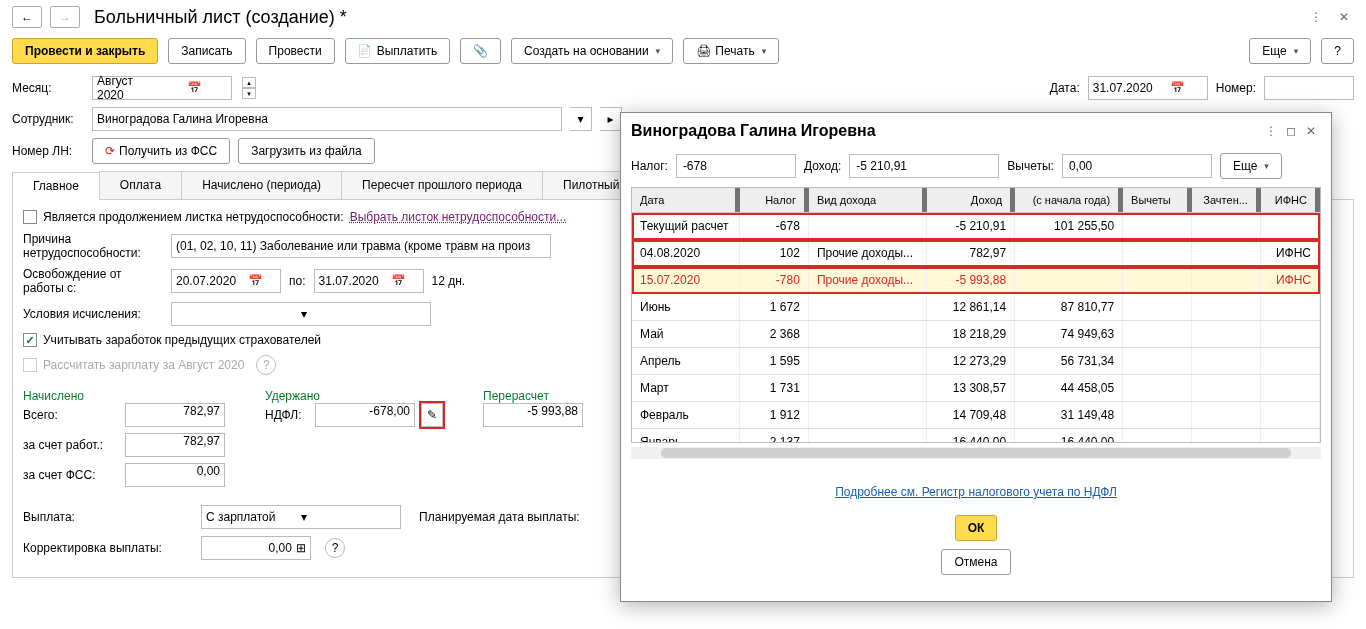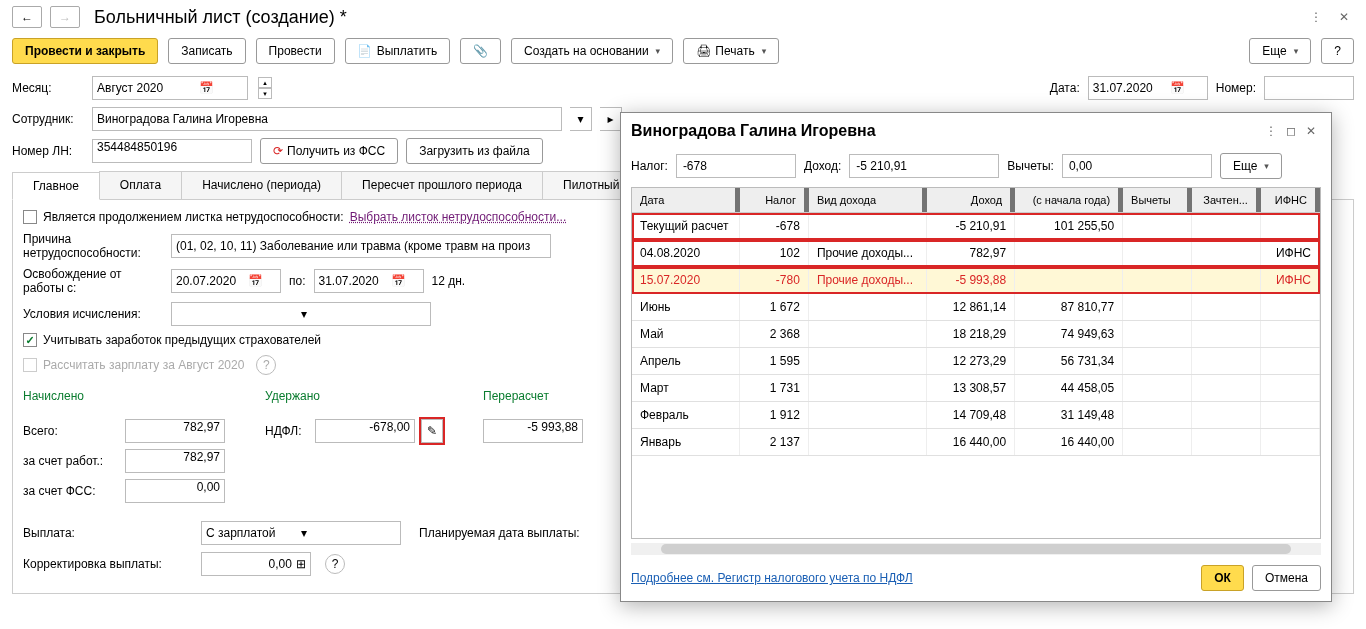--- a/index.html
+++ b/index.html
@@ -13,41 +13,41 @@
 .toolbar { display: flex; align-items: center; gap: 10px; padding: 4px 12px 8px; }
 .btn { height: 26px; padding: 0 12px; border: 1px solid #999; background: #fff; border-radius: 3px; cursor: pointer; display: flex; align-items: center; gap: 4px; }
 .btn.primary { background: #ffdb4d; border-color: #c9a227; font-weight: bold; }
 .dd-arrow { font-size: 9px; color: #555; margin-left: 3px; }
 .form-area { padding: 4px 12px; }
 .form-row { display: flex; align-items: center; gap: 8px; margin-bottom: 7px; }
 .lbl { width: 72px; }
 .lbl.wide { width: 140px; }
 .input { height: 24px; border: 1px solid #bbb; padding: 0 4px; background: #fff; }
 .input.w140 { width: 160px; }
-.input.date { width: 156px; display: flex; align-items: center; }
+.input.date { width: 140px; display: flex; align-items: center; }
 .input.date span { flex: 1; }
 .cal-icon { width: 16px; display: inline-flex; justify-content: center; cursor: pointer; color:#555; }
 .spinner { display: flex; flex-direction: column; margin-left: 2px; }
 .spinner div { width: 14px; height: 11px; border: 1px solid #bbb; font-size: 7px; display:flex; align-items:center; justify-content:center; cursor:pointer; }
 .input.emp { width: 470px; display:flex; align-items:center; }
 .input.emp span { flex:1; }
 .mini-btn { width: 22px; height: 24px; border: 1px solid #bbb; border-left: none; background:#fff; display:flex; align-items:center; justify-content:center; cursor:pointer; }
 .tabs { display: flex; border-bottom: 1px solid #ccc; margin-top: 6px; }
 .tab { padding: 6px 20px; border: 1px solid #ccc; border-bottom: none; background: #f5f5f5; cursor:pointer; margin-right:-1px; }
 .tab.active { background:#fff; border-bottom: 1px solid #fff; position:relative; top:1px; }
 .tab-body { border: 1px solid #ccc; border-top: none; padding: 10px; }
 .chk-row { display:flex; align-items:center; gap:6px; margin-bottom:8px; }
 .chk { width:14px; height:14px; border:1px solid #888; display:inline-flex; align-items:center; justify-content:center; }
 .chk.on { background:#fff; }
 .chk.on::after { content:"✓"; color:#0a7c2f; font-size:11px; font-weight:bold; }
 .link { color:#701a75; text-decoration: underline dotted; cursor:pointer; }
 .sel { height:24px; border:1px solid #bbb; display:flex; align-items:center; padding: 0 4px; background:#fff; }
 .sel span { flex:1; }
 .totals-row { display:flex; gap: 40px; margin-top:14px; }
-.totals-col .hdr { color: #0a7c2f; font-weight: normal; margin-bottom: 16px; }
+.totals-col .hdr { color: #0a7c2f; font-weight: normal; margin-bottom: 0; }
 .totals-col .r { display:flex; align-items:center; gap:6px; margin-bottom:6px; }
 .totals-col .r .l { width: 96px; }
 .num-in { height:24px; border:1px solid #bbb; text-align:right; padding: 0 4px; width: 100px; background:#fff; }
 .pencil { width:22px; height:24px; border:1px solid #bbb; display:flex; align-items:center; justify-content:center; cursor:pointer; }
 .hl-red { outline: 2px solid #d92626; }
 .warn-ico { color:#e0a800; }
 .question { width:20px; height:20px; border:1px solid #bbb; border-radius:50%; display:inline-flex; align-items:center; justify-content:center; cursor:pointer; margin-left:6px; }
 
 .popup { position:absolute; top: 112px; left: 620px; width: 712px; height: 490px; background:#fff; border:1px solid #888; box-shadow: 0 4px 20px rgba(0,0,0,.3); display:flex; flex-direction:column; }
 .popup-hdr { display:flex; align-items:center; padding: 8px 10px; }
@@ -58,21 +58,21 @@
 .tbl-head { display:flex; background:#eee; border-bottom:1px solid #ccc; }
 .tbl-head>div { padding:6px 8px; border-right:5px solid #737373; font-size:11px; }
 .tbl-body { flex:1; overflow:auto; }
 .trow { display:flex; border-bottom:1px solid #e0e0e0; }
 .trow>div { padding:6px 8px; border-right:1px solid #eee; font-size:12px; }
 .trow.hl1 { outline:2px solid #d92626; outline-offset:-2px; }
 .trow.hl2 { background:#fff8d6; color:#d92626; outline:2px solid #d92626; outline-offset:-2px; }
 .c-date{width:110px;} .c-tax{width:70px;text-align:right;} .c-kind{width:120px;} .c-inc{width:90px;text-align:right;} .c-ytd{width:110px;text-align:right;} .c-ded{width:70px;} .c-cred{width:70px;text-align:right;} .c-ifns{width:60px;text-align:right;}
 .popup-scroll { height:12px; background:#f0f0f0; margin: 4px 10px 0; position:relative; }
 .popup-scroll .thumb { position:absolute; left:30px; right:30px; top:1px; height:10px; background:#cfcfcf; border-radius:5px; }
-.popup-footer { display:flex; align-items:center; padding:10px; gap:8px; }
+.popup-footer { display:flex; align-items:center; padding:26px; gap:8px;flex-direction:column; }
 .popup-footer .lnk { color:#1a5fb4; text-decoration:underline; cursor:pointer; flex:0; }
 .popup-footer .spacer { flex:1; }
 .dis-text { color:#aaa; }
 </style>
 </head>
 <body>
 
 <div class="header-row">
   <div class="nav-btn">←</div>
   <div class="nav-btn dis">→</div>
@@ -144,21 +144,20 @@
     <span class="lbl">Сотрудник:</span>
     <div class="input emp">
         <span>Виноградова Галина Игоревна</span>
       </div>
     <div class="mini-btn">▾</div>
     <div class="mini-btn">▸</div>
   </div>
 
   <div class="form-row">
     <span class="lbl">Номер ЛН:</span>
-    <div class="input w140"><span>354484850196</span></div>
     <button class="btn has-icon">
         <span style="color:#d92626">⟳</span>
         <span>Получить из ФСС</span>
       </button>
     <button class="btn">
         <span>Загрузить из файла</span>
       </button>
   </div>
 
   <div class="tabs">

